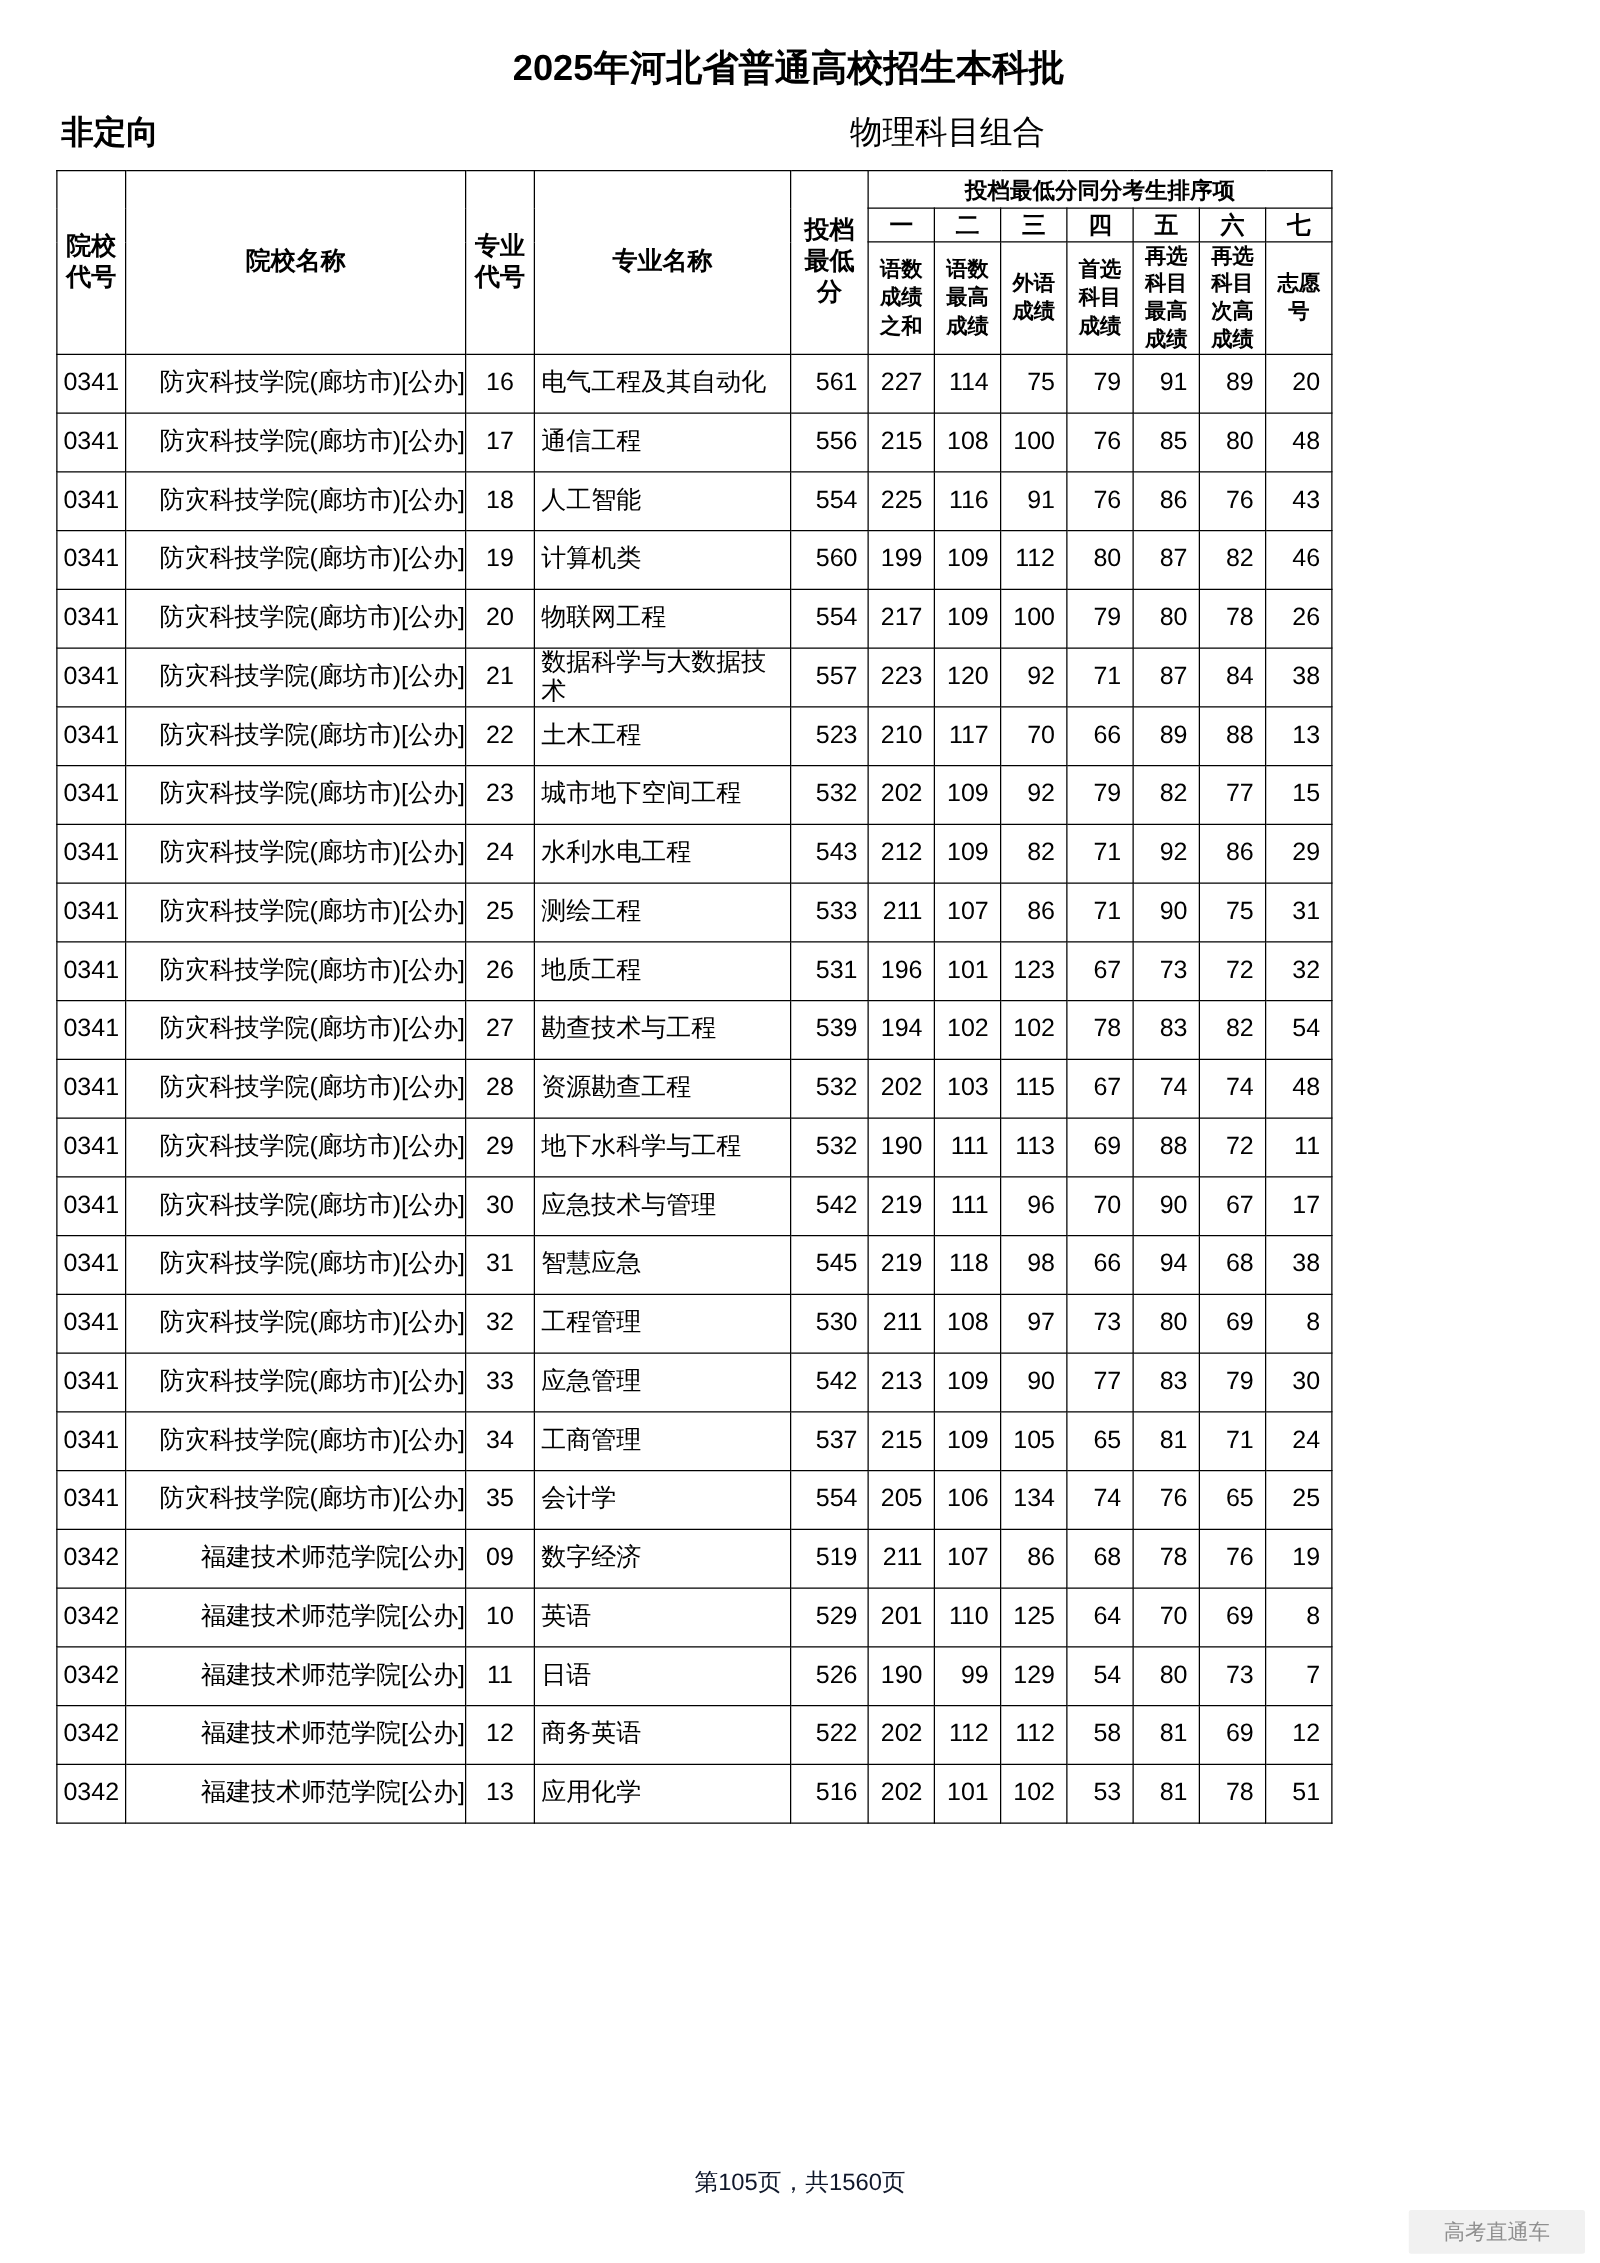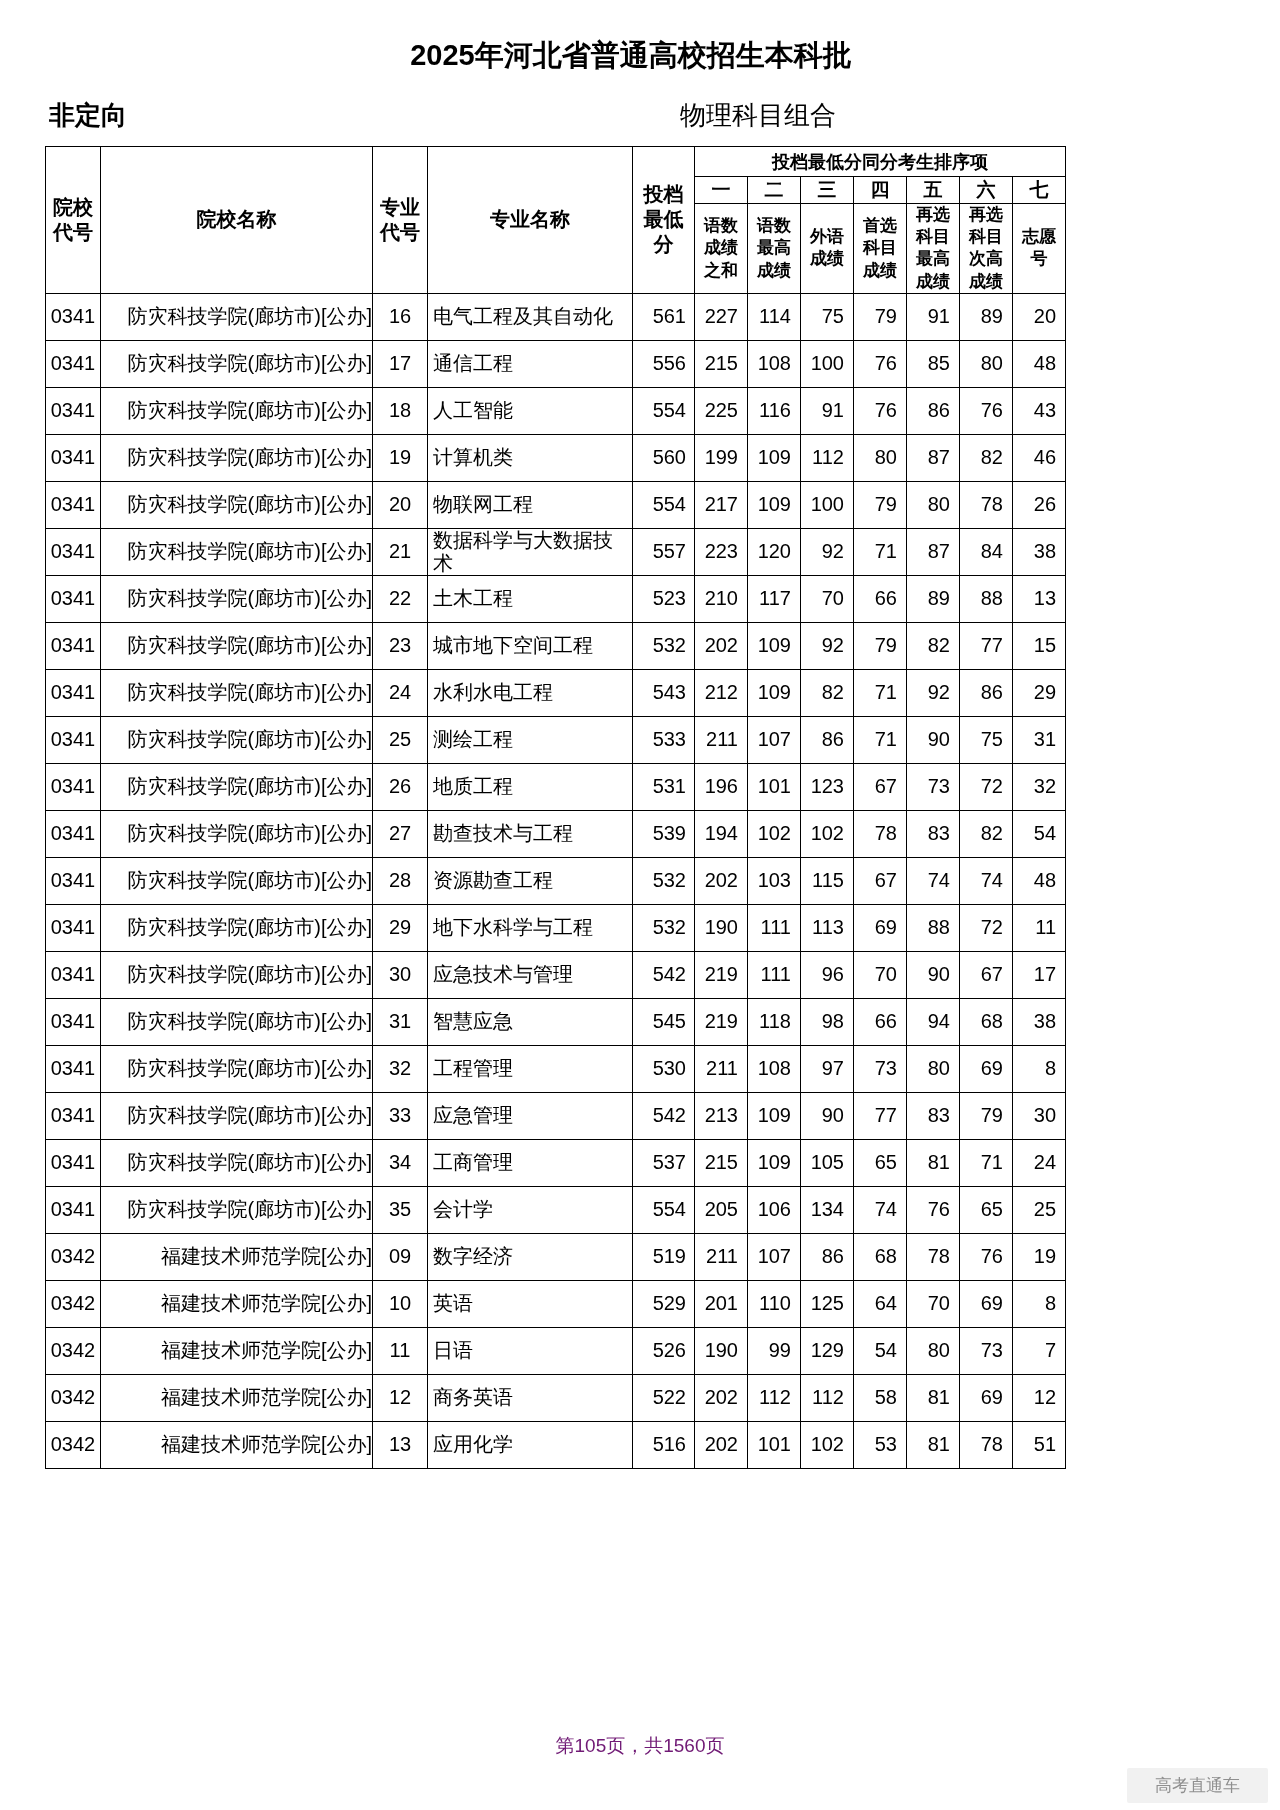--- a/index.html
+++ b/index.html
@@ -11,21 +11,21 @@
     color: #000;
     font-family: "Liberation Sans", "DejaVu Sans", sans-serif;
     position: relative;
     overflow: hidden;
   }
   .page { padding: 36px 63px 0 45px; }
 
   .title-block { text-align: center; font-weight: bold; }
   .title-line { font-size: 29px; line-height: 1.32; }
 
-  .subheader { position: relative; height: 38px; margin-top: 24px; text-align: center; }
+  .subheader { position: relative; height: 38px; margin-top: 14px; text-align: center; }
   .sub-left  { position: absolute; left: 4px; top: 0; font-size: 26px; font-weight: bold; }
   .sub-right { position: absolute; left: 635px; top: 0; font-size: 26px; font-weight: normal; }
 
   table.main {
     border-collapse: collapse;
     table-layout: fixed;
     margin-top: 10px;
     width: 1020px;
   }
   table.main th, table.main td {
@@ -59,21 +59,21 @@
   .c-score { text-align: right; padding-right: 8px; }
   .c-num   { text-align: right; padding-right: 9px; }
 
   .footer {
     position: absolute;
     left: 0;
     top: 1733px;
     width: 100%;
     text-align: center;
     font-size: 19px;
-    color: #701a75;
+    color: #0f172a;
   }
   .watermark {
     position: absolute;
     right: 12px;
     top: 1768px;
     background: #f1f1f1;
     color: #8f8f8f;
     font-size: 17px;
     padding: 6px 28px;
     border-radius: 2px;

